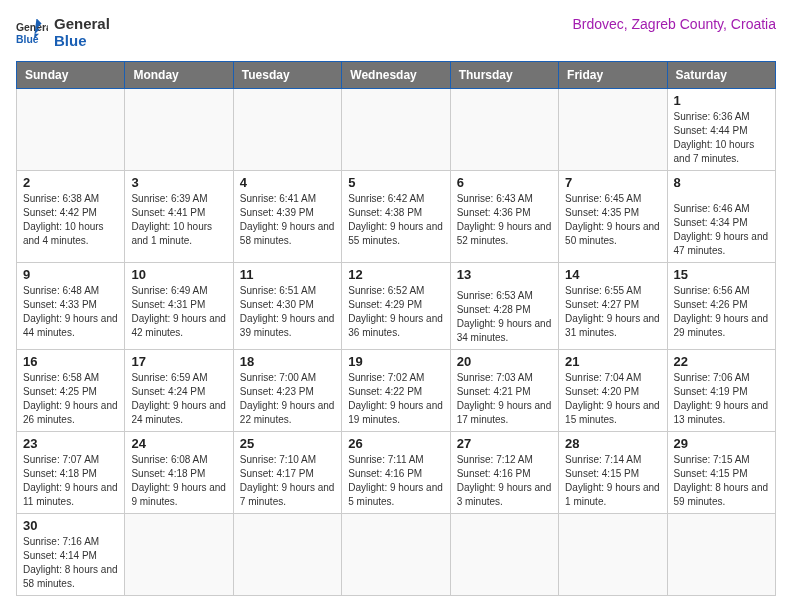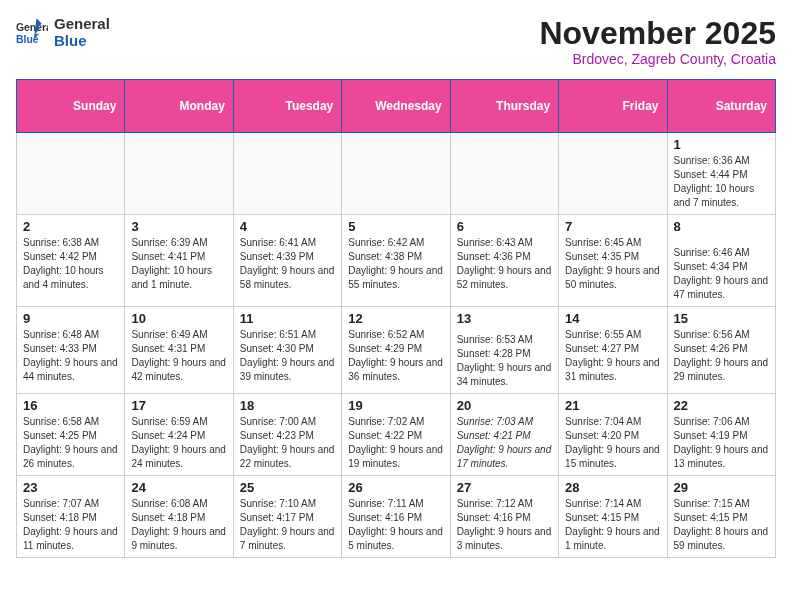--- a/index.html
+++ b/index.html
@@ -37,24 +37,24 @@
     .subtitle {
       font-size: 14px;
       color: #a21caf;
     }
     .calendar {
       width: 100%;
       border-collapse: collapse;
       font-size: 11px;
     }
     .calendar th {
-      background: #ec4899;
+      background: #737373;
       color: #fff;
-      text-align: right;
-      padding: 19px 8px;
+      text-align: left;
+      padding: 6px 8px;
       font-size: 12px;
       font-weight: bold;
       border: 1px solid #1a5fb4;
     }
     .calendar td {
       border: 1px solid #ccc;
       vertical-align: top;
       padding: 4px 6px;
       width: 14.28%;
       min-height: 70px;
@@ -88,21 +88,20 @@
       <text x="0" y="14" font-size="13" font-family="Arial" font-weight="bold" fill="#333">General</text>
       <text x="0" y="28" font-size="13" font-family="Arial" font-weight="bold" fill="#1a5fb4">Blue</text>
       <polygon points="32,2 40,10 32,18 38,18 30,26 36,26 28,34" fill="#1a5fb4" transform="translate(0,-4) scale(0.8)"></polygon>
     </svg>
     <div style="display:flex;flex-direction:column;line-height:1.1;margin-left:2px;">
       <span style="font-size:15px;font-weight:bold;color:#333;">General</span>
       <span style="font-size:15px;font-weight:bold;color:#1a5fb4;">Blue</span>
     </div>
   </div>
   <div class="title-block">
-    <div class="month-title">November 2025</div>
     <div class="subtitle">Brdovec, Zagreb County, Croatia</div>
   </div>
 </div>
 
 <table class="calendar">
   <thead>
     <tr>
     <th>Sunday</th>
         <th>Monday</th>
         <th>Tuesday</th>
@@ -235,21 +234,21 @@
 Daylight: 9 hours and 22 minutes.</div>
         </td>
         <td>
           <span class="day-number">19</span>
           <div class="day-info" style="white-space: pre-line;">Sunrise: 7:02 AM
 Sunset: 4:22 PM
 Daylight: 9 hours and 19 minutes.</div>
         </td>
         <td>
           <span class="day-number">20</span>
-          <div class="day-info" style="white-space: pre-line; font-style: italic;">Sunrise: 7:03 AM
+          <div class="day-info" style="white-space: pre-line;">Sunrise: 7:03 AM
 Sunset: 4:21 PM
 Daylight: 9 hours and 17 minutes.</div>
         </td>
         <td>
           <span class="day-number">21</span>
           <div class="day-info" style="white-space: pre-line;">Sunrise: 7:04 AM
 Sunset: 4:20 PM
 Daylight: 9 hours and 15 minutes.</div>
         </td>
         <td>
@@ -296,14 +295,28 @@
 Sunset: 4:15 PM
 Daylight: 9 hours and 1 minute.</div>
         </td>
         <td>
           <span class="day-number">29</span>
           <div class="day-info" style="white-space: pre-line;">Sunrise: 7:15 AM
 Sunset: 4:15 PM
 Daylight: 8 hours and 59 minutes.</div>
         </td>
       </tr>
+      <tr>
+        <td>
+          <span class="day-number">30</span>
+          <div class="day-info" style="white-space: pre-line;">Sunrise: 7:16 AM
+Sunset: 4:14 PM
+Daylight: 8 hours and 58 minutes.</div>
+        </td>
+        <td class="empty-cell"></td>
+        <td class="empty-cell"></td>
+        <td class="empty-cell"></td>
+        <td class="empty-cell"></td>
+        <td class="empty-cell"></td>
+        <td class="empty-cell"></td>
+      </tr>
     </tbody>
 </table>
 
 </body></html>

